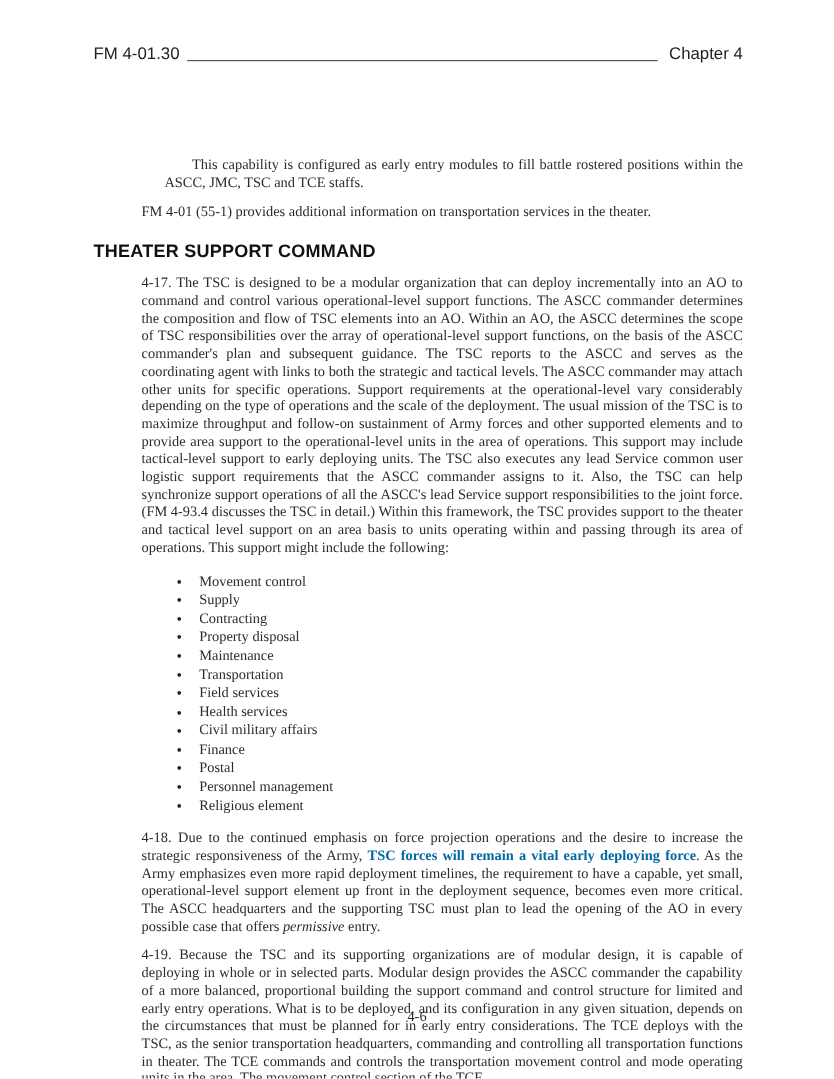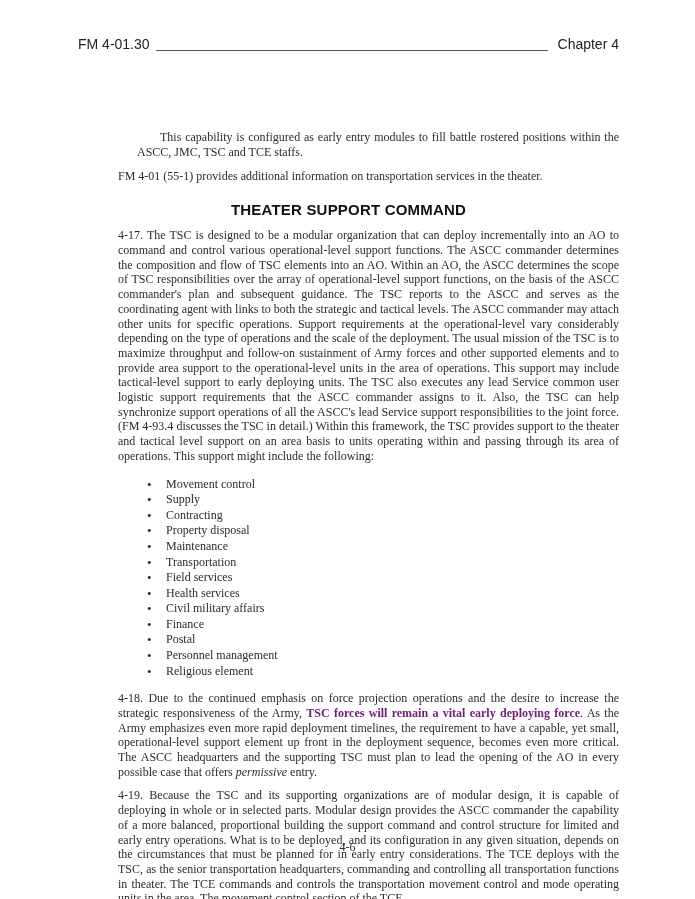--- a/index.html
+++ b/index.html
@@ -46,33 +46,32 @@
 
   
   .section-title {
     margin: 17px 0 0 0;
     font-family: "Liberation Sans", "DejaVu Sans", sans-serif;
     font-weight: bold;
     font-size: 15px;
     letter-spacing: 0.2px;
     color: #111;
     line-height: 18px;
-    text-align: center;
   }
 
   
   .body-para {
     margin: 9px 0 0 40px;
     line-height: 14.7px;
     text-align: justify;
     color: #2b2b2b;
   }
   .body-para.p418 { margin-top: 12px; }
   .body-para.p419 { }
-  .bold-run { font-weight: bold; color: #701a75; }
+  .bold-run { font-weight: bold; color: #0369a1; }
   .italic-run { font-style: italic; }
 
   
   .bullet-cols {
     display: flex;
     margin: 13px 0 0 40px;
     flex-direction: column;
   }
   .bullet-col {
     list-style: none;

